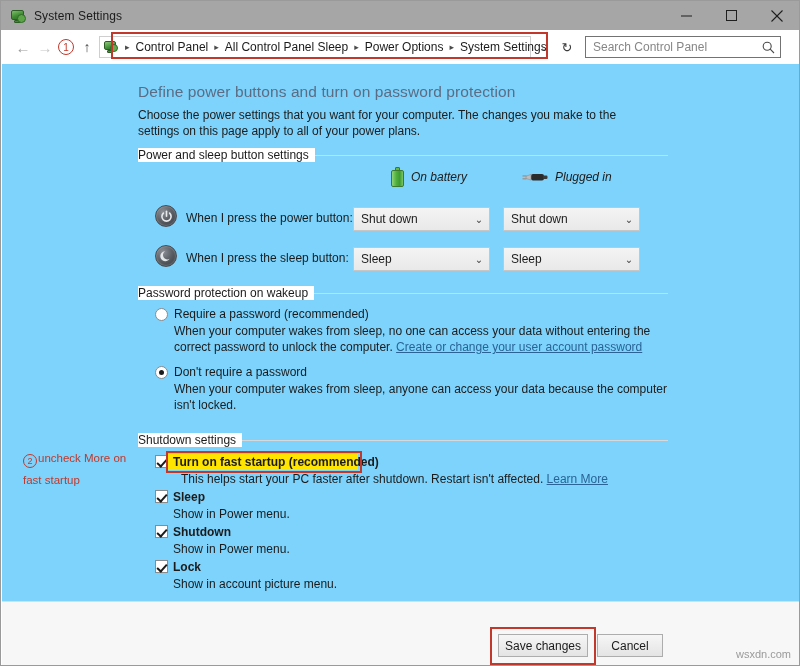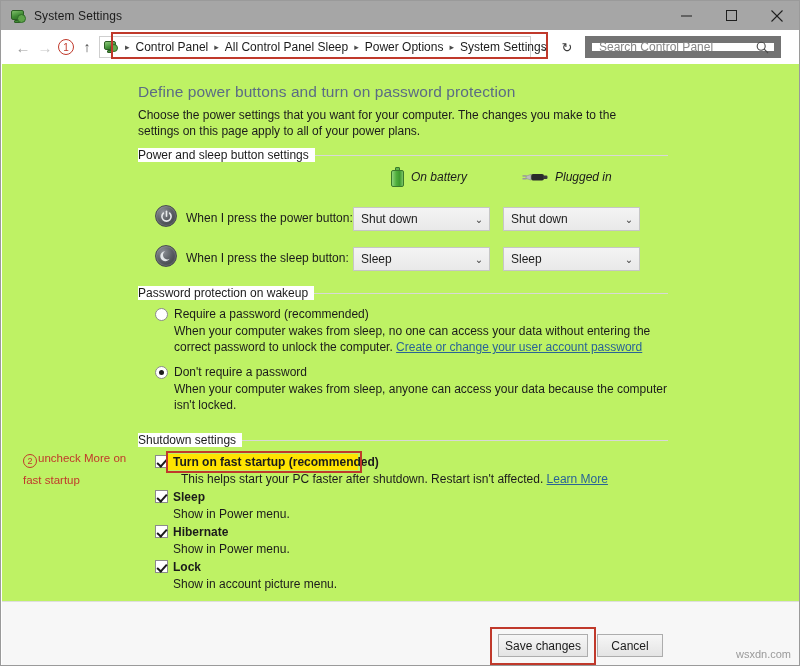--- a/index.html
+++ b/index.html
@@ -123,21 +123,21 @@
   .addr-caret {
     width: 22px; height: 22px; display: flex; align-items: center; justify-content: center;
     color: #5a5a5a; font-size: 10px; margin-left: 2px;
   }
   .addr-refresh {
     width: 24px; height: 22px; display: flex; align-items: center; justify-content: center;
     color: #3b3b3b; font-size: 13px;
   }
   .searchbox {
     height: 22px; width: 196px;
-    border: 7px solid #737373; background: #fff;
+    border: 1px solid #737373; background: #fff;
     display: flex; align-items: center; margin-left: 6px;
     position: relative;
   }
   .searchbox .ph {
     font-size: 12px; color: #868686; padding-left: 7px; flex: 1;
   }
   .searchbox .mag {
     width: 24px; display: flex; align-items: center; justify-content: center; color: #4a4a4a;
   }
 
@@ -159,21 +159,21 @@
   .annot-circ {
     display: inline-flex; width: 14px; height: 14px; border-radius: 50%;
     border: 1.1px solid #c0392b; align-items: center; justify-content: center;
     font-size: 9px; margin-right: 1px; vertical-align: -2px;
   }
 
   
   .content {
     position: absolute; left: 1px; top: 63px;
     width: 797px; height: 537px;
-    background: #bef264;
+    background: #7dd3fc;
     overflow: hidden;
   }
   .page-title {
     position: absolute; left: 136px; top: 19px;
     font-size: 15.5px; color: #5b6c84; letter-spacing: .1px;
   }
   .page-desc {
     position: absolute; left: 136px; top: 43px; width: 520px;
     font-size: 12px; color: #1b1b1b; line-height: 16px;
   }
@@ -454,21 +454,21 @@
     <div class="cb checked" style="left:153px; top:391px;"></div>
     <div class="cb-label" style="left:171px; top:391px; z-index:2;">Turn on fast startup (recommended)</div>
     <div class="redbox-fast" style="left:164px; top:387px; width:196px; height:22px;"></div>
     <div class="cb-desc" style="left:171px; top:408px;margin-left:8px;"><span>This helps start your PC faster after shutdown. Restart isn't affected. </span><a class="lnk" href="#">Learn More</a></div>
 
     <div class="cb checked" style="left:153px; top:426px;"></div>
     <div class="cb-label" style="left:171px; top:426px;">Sleep</div>
     <div class="cb-desc" style="left:171px; top:443px;">Show in Power menu.</div>
 
     <div class="cb checked" style="left:153px; top:461px;"></div>
-    <div class="cb-label" style="left:171px; top:461px;">Hibernate</div>
+    <div class="cb-label" style="left:171px; top:461px;">Shutdown</div>
     <div class="cb-desc" style="left:171px; top:478px;">Show in Power menu.</div>
 
     <div class="cb checked" style="left:153px; top:496px;"></div>
     <div class="cb-label" style="left:171px; top:496px;">Lock</div>
     <div class="cb-desc" style="left:171px; top:513px;">Show in account picture menu.</div>
 
   </div>
 
   <div class="annot annot-uncheck1"><span class="annot-circ">2</span><span>uncheck More on</span></div>
   <div class="annot annot-uncheck2">fast startup</div>

